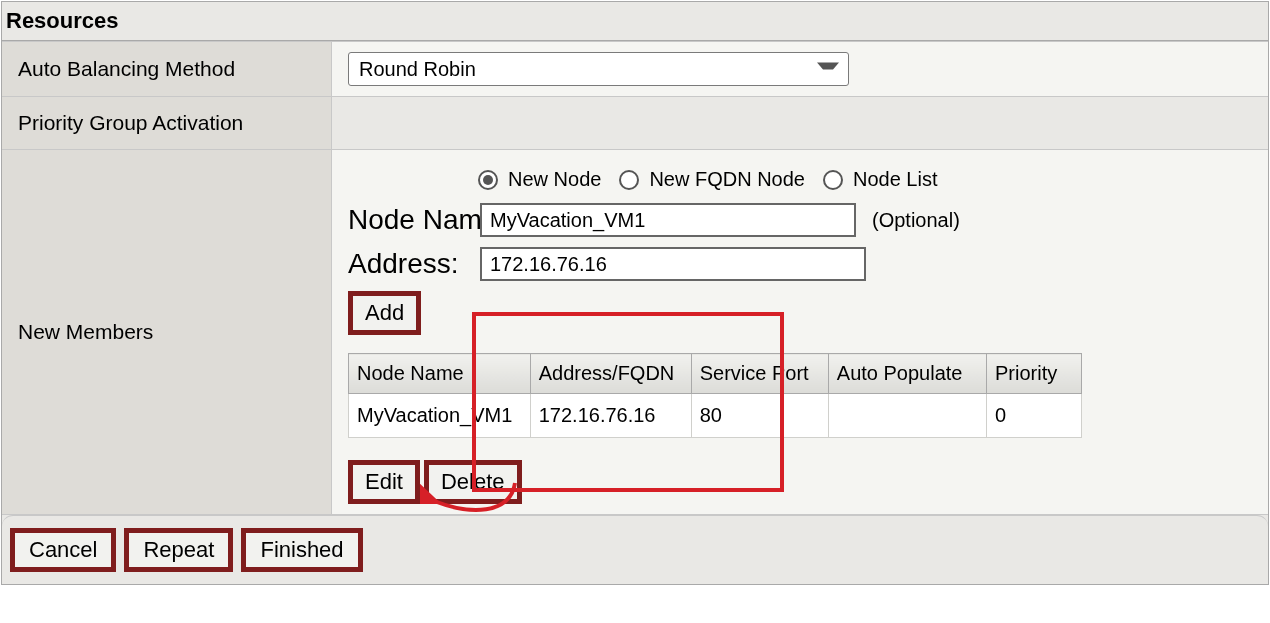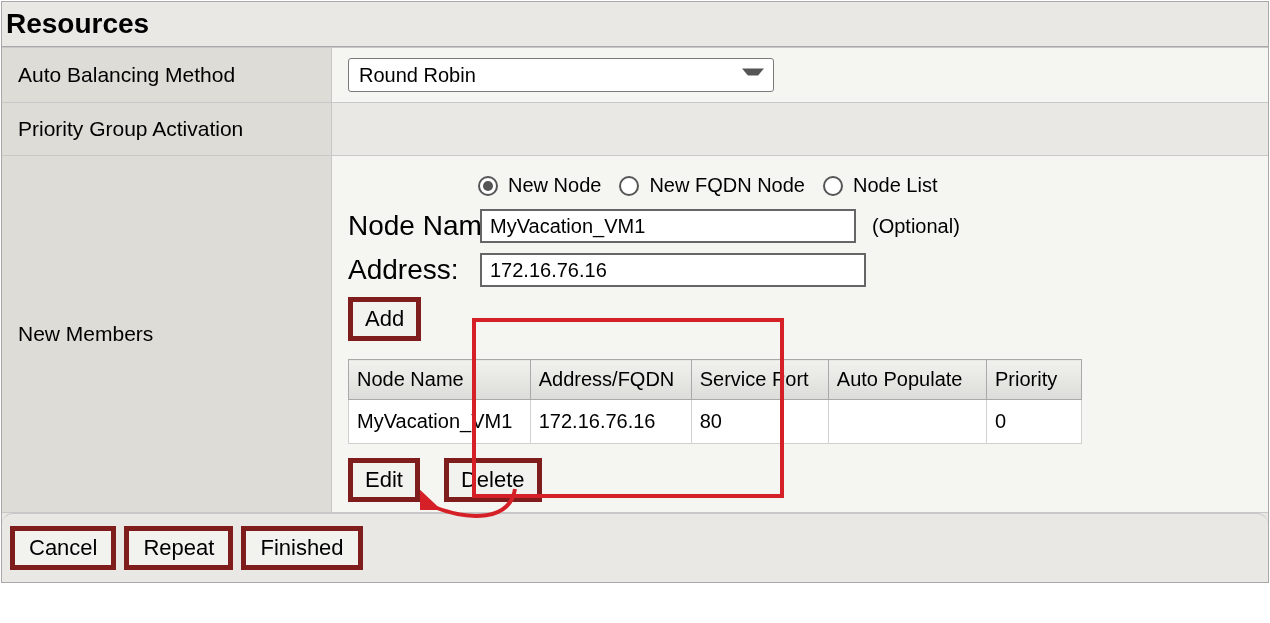--- a/index.html
+++ b/index.html
@@ -11,21 +11,21 @@
     color: #000;
   }
   .panel {
     width: 1268px;
     border: 1px solid #a9a9a9;
     background: #e9e8e5;
     margin: 1px;
   }
   .panel-title {
     font-weight: bold;
-    font-size: 28px;
+    font-size: 22px;
     padding: 6px 4px 6px 4px;
     background: #e9e8e5;
     border-bottom: 1px solid #a9a9a9;
   }
   .form-row {
     display: flex;
     align-items: stretch;
     border-bottom: 1px solid #c8c8c8;
   }
   .form-row.first { border-top: 1px solid #c8c8c8; }
@@ -68,21 +68,21 @@
     position: absolute;
     right: 10px;
     top: 50%;
     width: 10px; height: 6px;
     border-left: 6px solid transparent;
     border-right: 6px solid transparent;
     border-top: 7px solid #555;
     transform: translateY(-50%);
     pointer-events: none;
   }
-  .select.lb { width: 426px; }
+  .select.lb { width: 501px; }
   .select.pg { width: 150px; }
   .select.sp { width: 160px; }
 
   .members-area { position: relative; padding-top: 18px; }
   .radio-row {
     display: flex;
     align-items: center;
     gap: 6px;
     margin-bottom: 12px;
     margin-left: 130px;
@@ -171,21 +171,21 @@
     text-align: left;
     font-weight: normal;
     font-size: 20px;
   }
   .members-table td {
     border: 1px solid #d0d0cc;
     padding: 10px 8px;
     font-size: 20px;
     background: #fff;
   }
-  .table-actions { margin-top: 14px; display: flex; gap: 24px; }
+  .table-actions { margin-top: 22px; display: flex; gap: 4px; }
 
   .footer-row {
     background: #e9e8e5;
     padding: 12px 8px;
     display: flex;
     gap: 8px;
     border-top: 1px solid #c8c8c8;
     border-radius: 11px;
   }
 </style>

